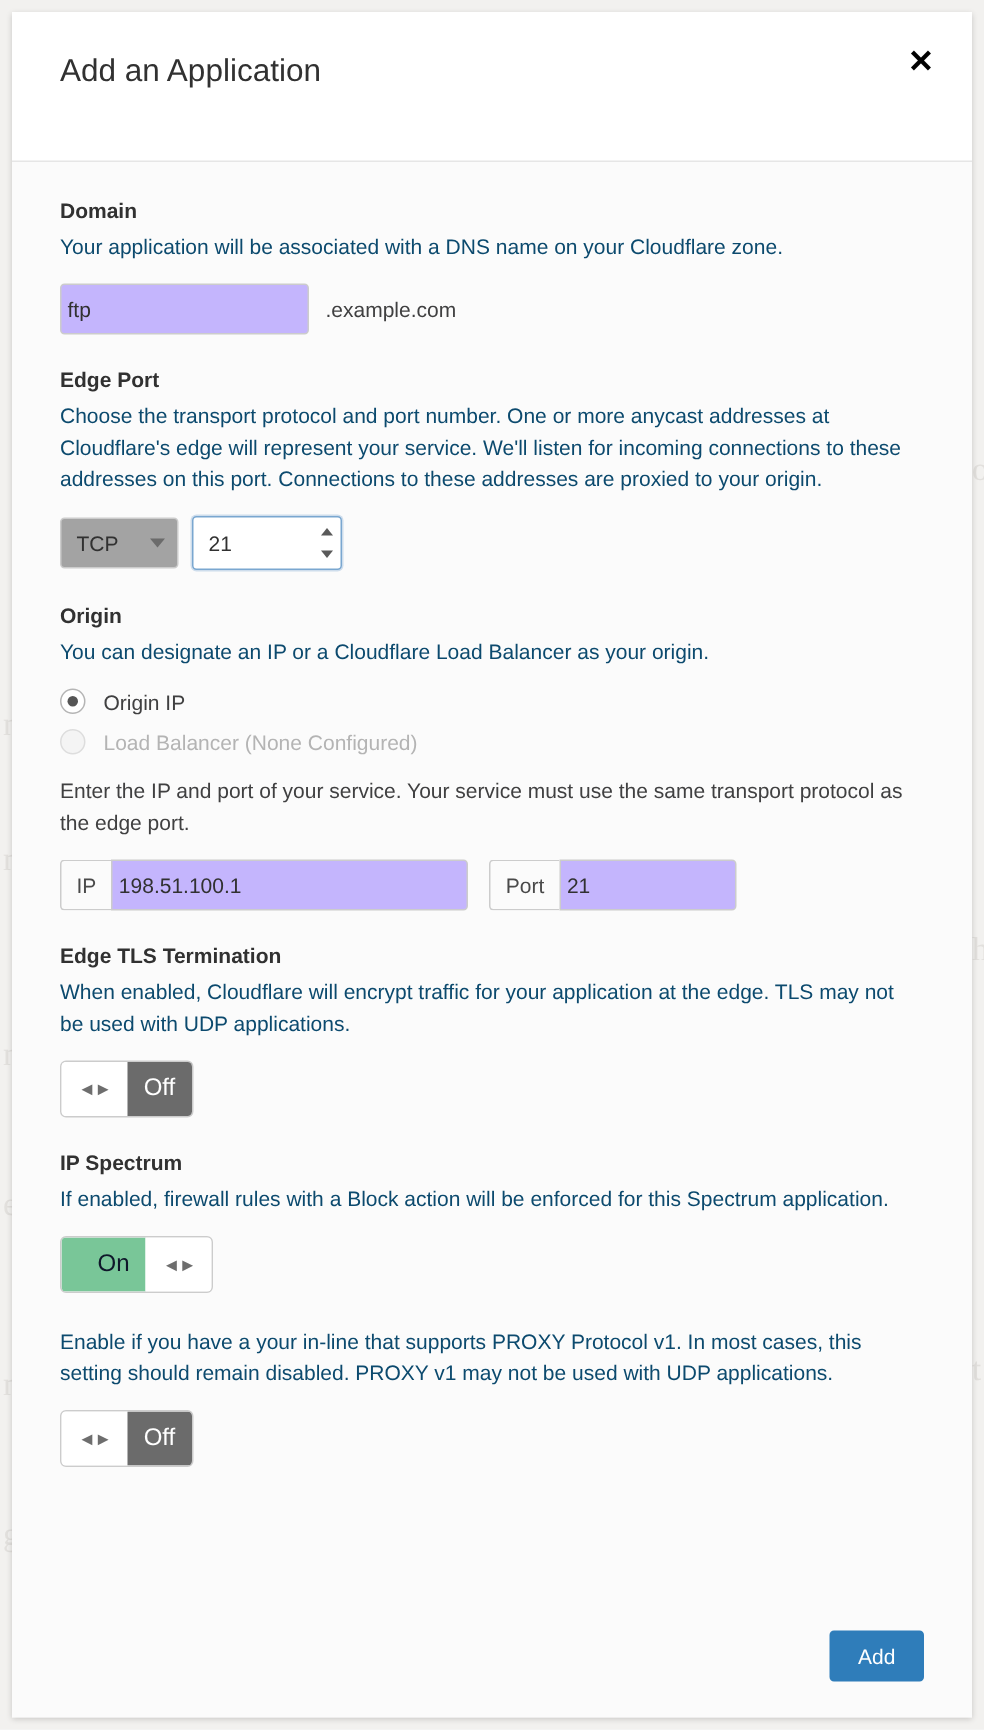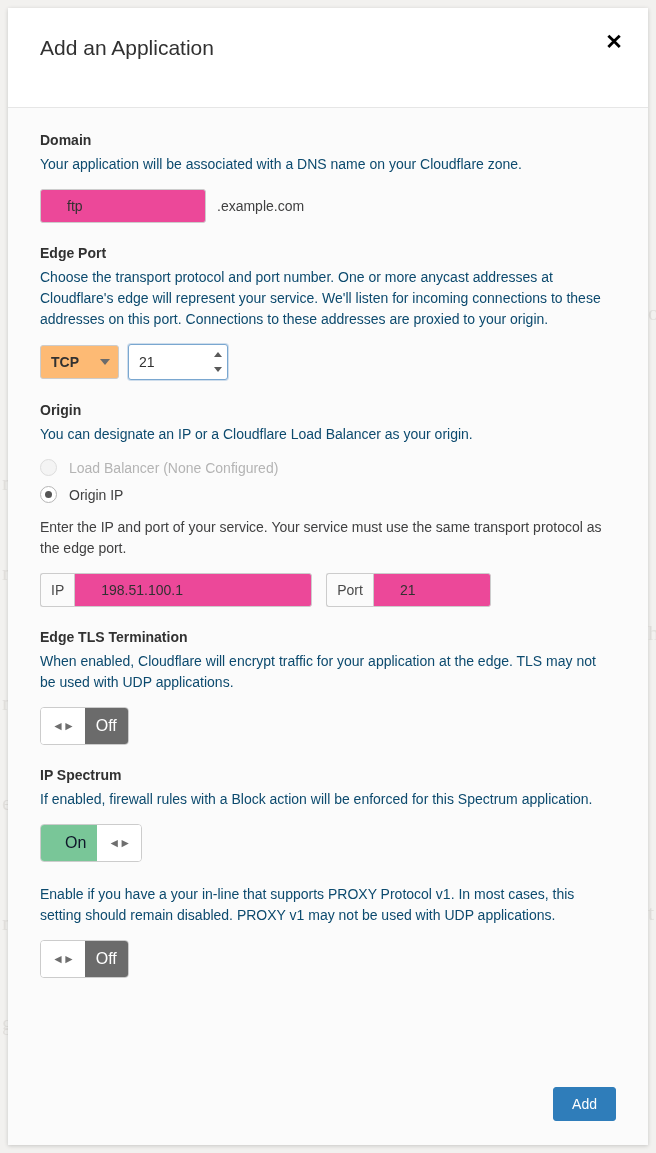--- a/index.html
+++ b/index.html
@@ -95,22 +95,22 @@
   .domain-row {
     display: flex;
     align-items: center;
   }
   .text-input {
     height: 34px;
     border: 1px solid #ccc;
     border-radius: 3px;
     font-size: 14px;
     color: #313131;
-    padding: 0 26px;
-    background: #ec4899;
+    padding: 0 4px;
+    background: #c4b5fd;
     font-family: "Liberation Sans", sans-serif;
   }
   .domain-input { width: 166px; }
   .domain-suffix {
     margin-left: 11px;
     font-size: 14px;
     color: #404041;
   }
 
   
@@ -122,26 +122,25 @@
   .select-wrap {
     position: relative;
     width: 79px;
     height: 34px;
   }
   .select-box {
     width: 79px;
     height: 34px;
     border: 1px solid #ccc;
     border-radius: 3px;
-    background: #fdba74;
+    background: #a3a3a3;
     font-size: 14px;
     color: #313131;
     line-height: 32px;
     padding-left: 10px;
-    font-weight: bold;
   }
   .caret {
     position: absolute;
     right: 9px;
     top: 14px;
     width: 0; height: 0;
     border-left: 5px solid transparent;
     border-right: 5px solid transparent;
     border-top: 6px solid #6b6b6b;
   }
@@ -345,27 +344,27 @@
             <span class="spin-down"></span>
           </span>
         </div>
       </div>
     </div>
 
     <div class="group">
       <div class="section-title">Origin</div>
       <div class="section-desc">You can designate an IP or a Cloudflare Load Balancer as your origin.</div>
 
+      <div class="radio-row">
+        <span class="radio checked"></span>
+        <span class="radio-label">Origin IP</span>
+      </div>
       <div class="radio-row disabled">
         <span class="radio"></span>
         <span class="radio-label">Load Balancer (None Configured)</span>
-      </div>
-      <div class="radio-row">
-        <span class="radio checked"></span>
-        <span class="radio-label">Origin IP</span>
       </div>
 
       <div class="origin-note">Enter the IP and port of your service. Your service must use the same transport protocol as the edge port.</div>
 
       <div class="ip-row">
         <div class="input-group">
           <span class="input-addon">IP</span>
           <input class="text-input ip-input" type="text" value="198.51.100.1" style="">
         </div>
         <div class="input-group">

